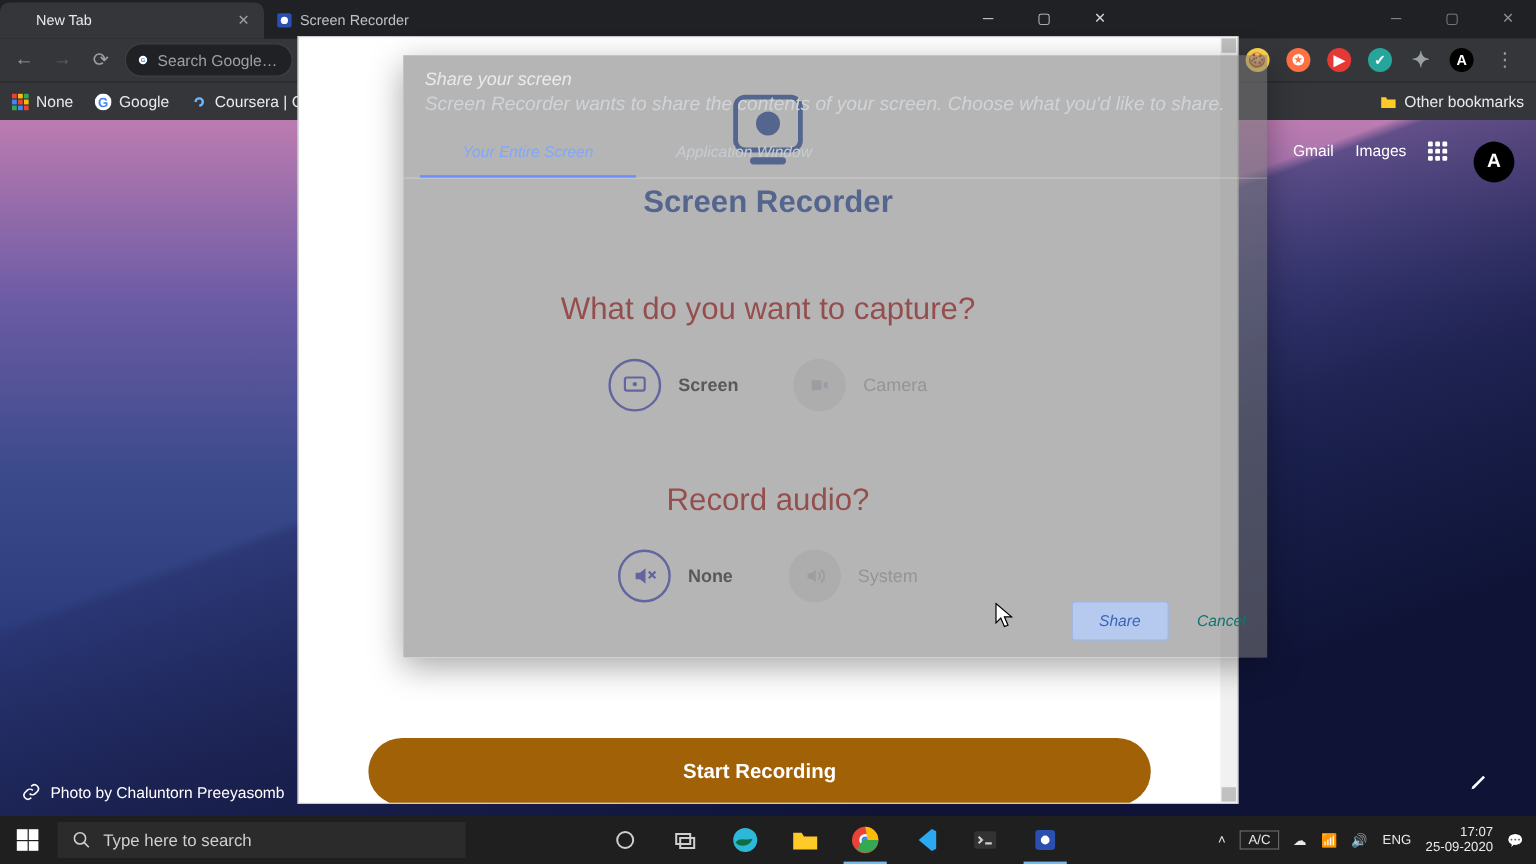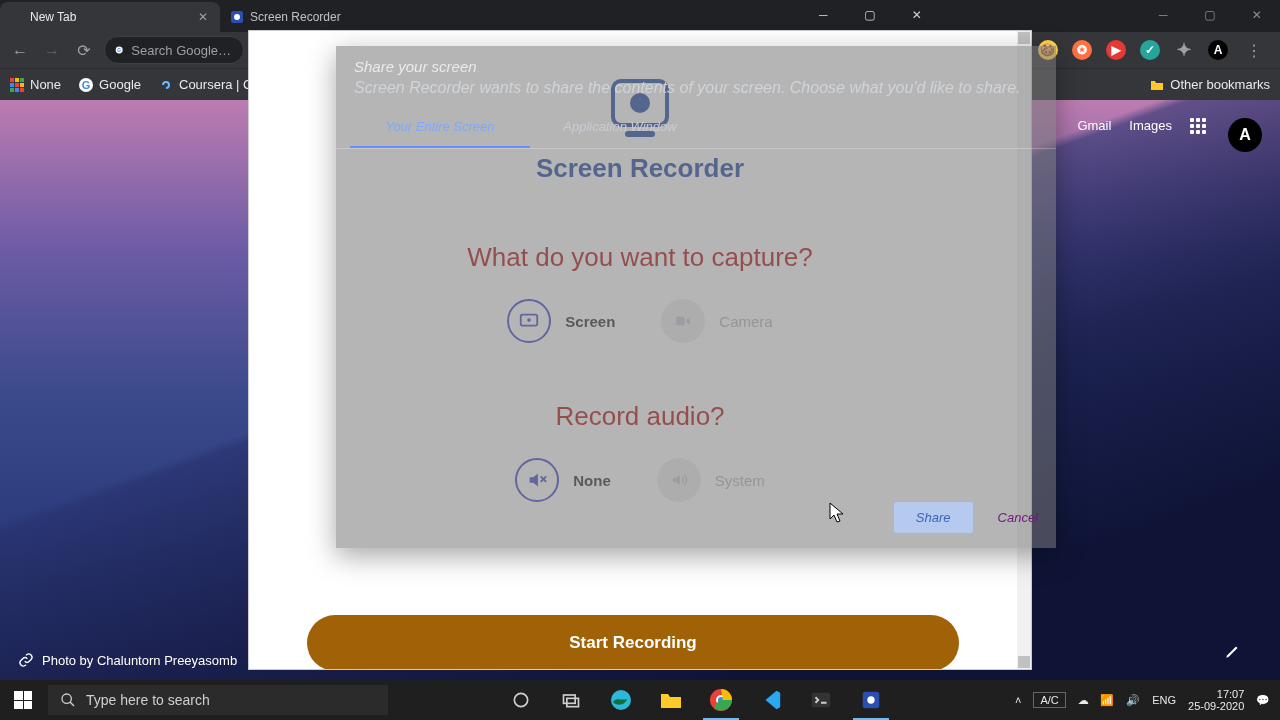--- a/index.html
+++ b/index.html
@@ -136,21 +136,21 @@
 .share-tab {
   flex:0 0 auto; padding: 12px 18px; font-size: 13px; text-align:center; color:#c8ccd2; min-width: 180px;
 }
 .share-tab.active { color: #7fa7ff; border-bottom: 2px solid #6a8dff; }
 
 .share-footer { position:absolute; right: 18px; bottom: 14px; display:flex; gap: 24px; align-items:center;margin-left:42px; }
 .btn-share {
   padding: 8px 22px; background: #b6c9ef; color:#3a66b8; border-radius: 3px; font-size: 13px;
   border: 1px solid #9db6e3;
 }
-.btn-cancel { color:#701a75; font-size: 13px; }
+.btn-cancel { color:#0f766e; font-size: 13px; }
 
 
 .cursor {
   position: absolute; left: 829px; top: 502px; width: 16px; height: 22px; z-index: 500; pointer-events:none;
 }
 
 
 .taskbar {
   position: absolute; left: 0; right: 0; bottom: 0; height: 40px;
   background: #1f1f1f; display: flex; align-items: center; color: #e8eaed;

